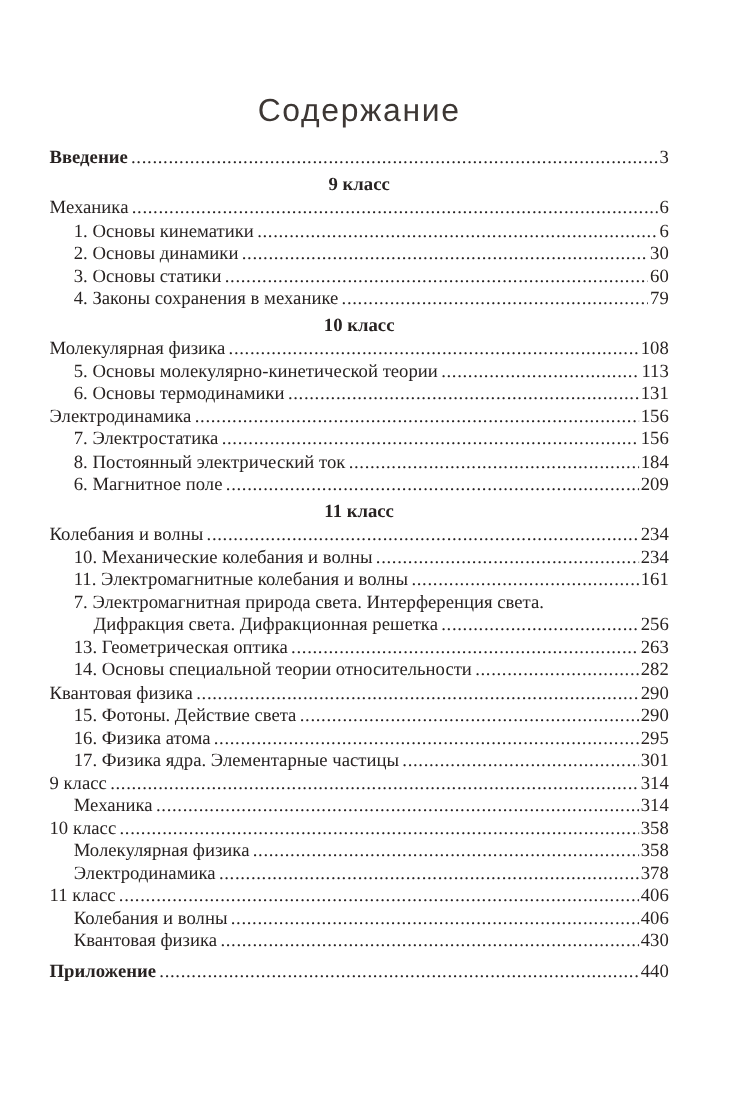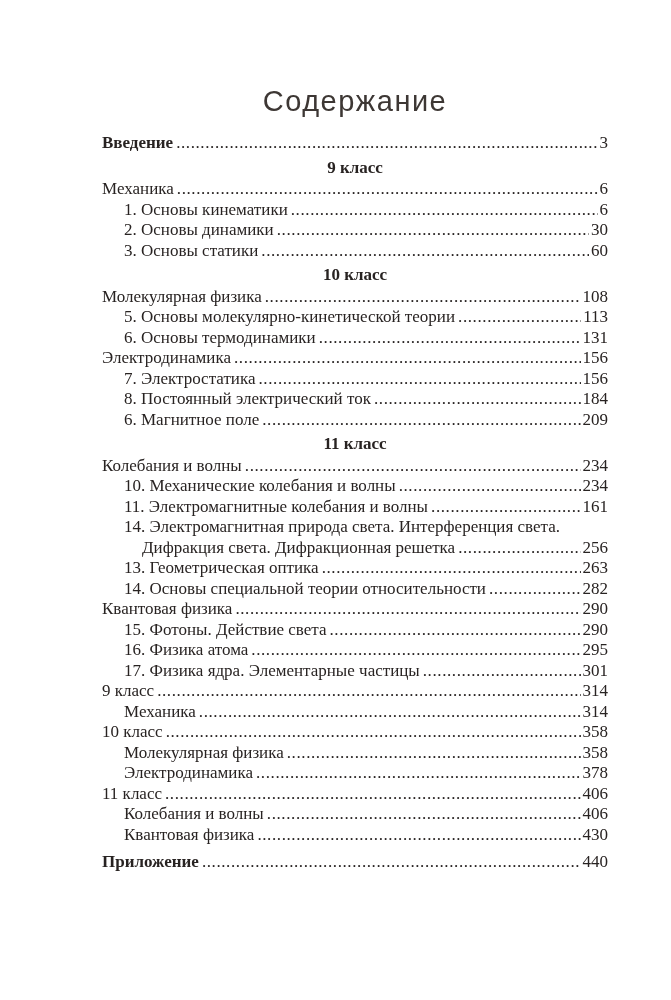--- a/index.html
+++ b/index.html
@@ -6,21 +6,21 @@
     margin: 0;
     padding: 0;
     background: #ffffff;
   }
   .page {
     position: relative;
     width: 671px;
     height: 1000px;
     background: #ffffff;
     box-sizing: border-box;
-    padding: 84px 63px 0 102px;
+    padding: 84px 63px 0 45px;
     font-family: "Liberation Serif", serif;
     color: var(--ink, #282322);
     overflow: hidden;
   }
   .title {
     font-family: "Liberation Sans", sans-serif;
     font-weight: 300;
     font-size: 29px;
     line-height: 34px;
     letter-spacing: 1.5px;
@@ -85,20 +85,25 @@
       <div class="row lvl1">
         <span class="t">2. Основы динамики</span>
         <span class="leader"></span>
         <span class="pg">30</span>
       </div>
       <div class="row lvl1">
         <span class="t">3. Основы статики</span>
         <span class="leader"></span>
         <span class="pg">60</span>
       </div>
+      <div class="row lvl1">
+        <span class="t">4. Законы сохранения в механике</span>
+        <span class="leader"></span>
+        <span class="pg">79</span>
+      </div>
       <div class="row-heading"><span>10 класс</span></div>
       <div class="row lvl0">
         <span class="t">Молекулярная физика</span>
         <span class="leader"></span>
         <span class="pg">108</span>
       </div>
       <div class="row lvl1">
         <span class="t">5. Основы молекулярно-кинетической теории</span>
         <span class="leader"></span>
         <span class="pg">113</span>
@@ -138,21 +143,21 @@
         <span class="t">10. Механические колебания и волны</span>
         <span class="leader"></span>
         <span class="pg">234</span>
       </div>
       <div class="row lvl1">
         <span class="t">11. Электромагнитные колебания и волны</span>
         <span class="leader"></span>
         <span class="pg">161</span>
       </div>
       <div class="row lvl1">
-        <span class="t">14. Электромагнитная природа света. Интерференция света.</span>
+        <span class="t">7. Электромагнитная природа света. Интерференция света.</span>
       </div>
       <div class="row lvl2">
         <span class="t">Дифракция света. Дифракционная решетка</span>
         <span class="leader"></span>
         <span class="pg">256</span>
       </div>
       <div class="row lvl1">
         <span class="t">13. Геометрическая оптика</span>
         <span class="leader"></span>
         <span class="pg">263</span>

